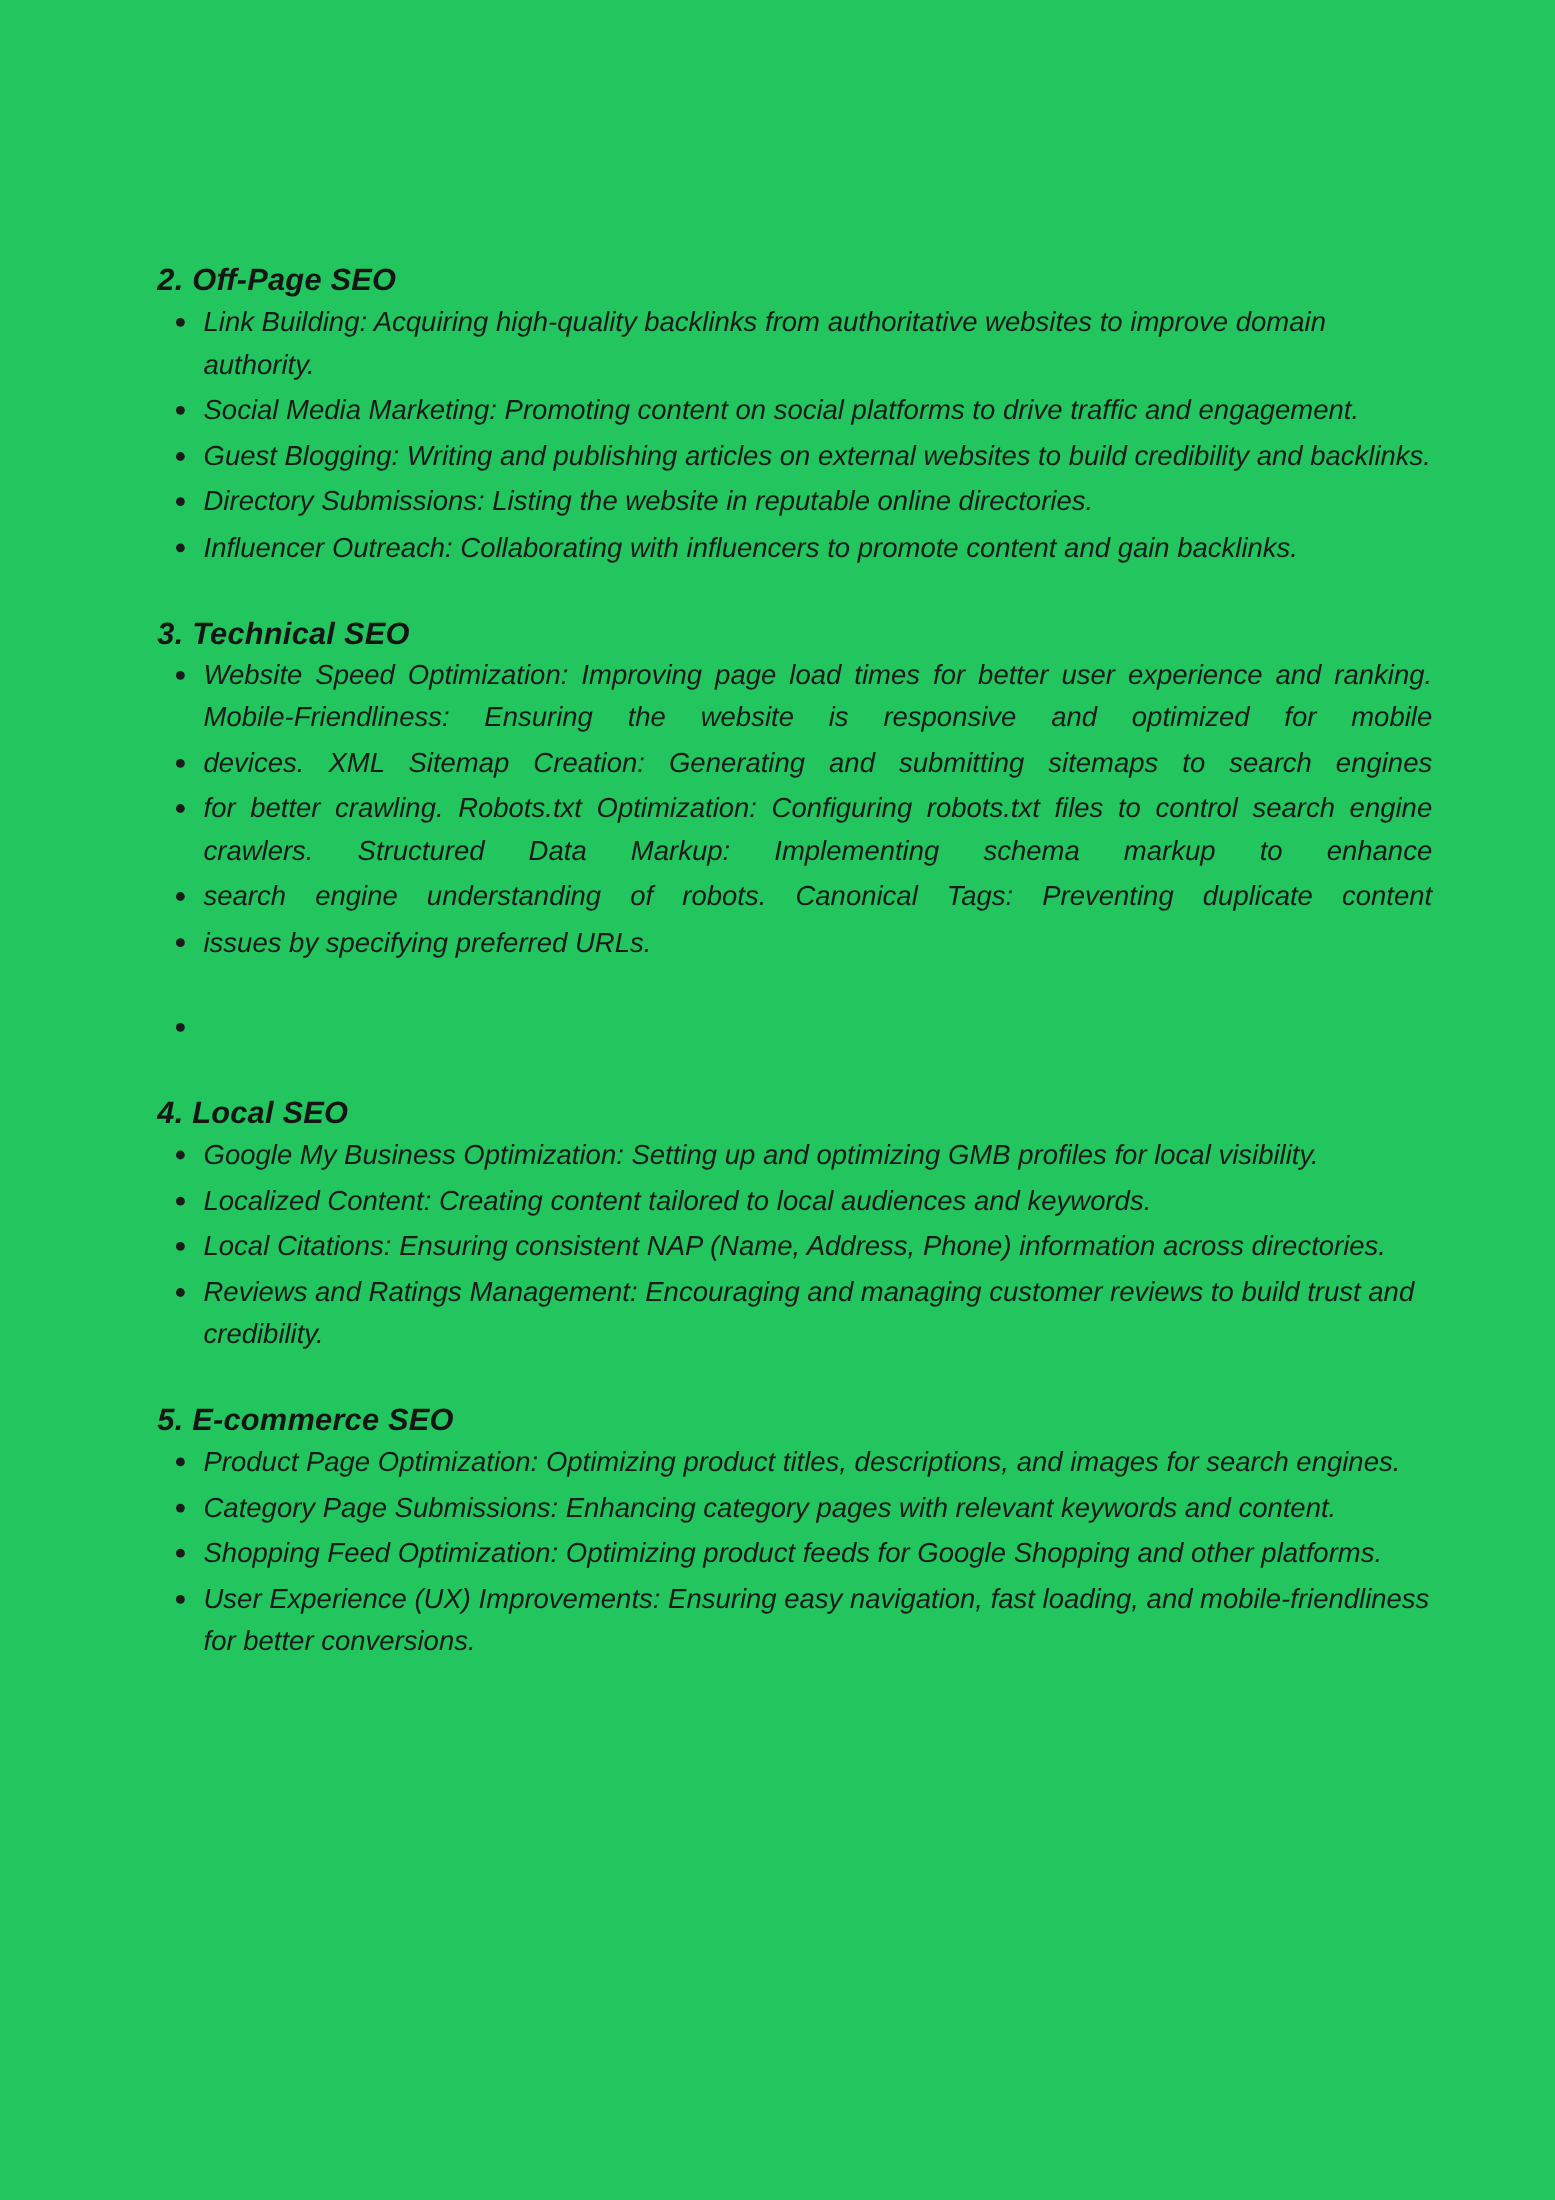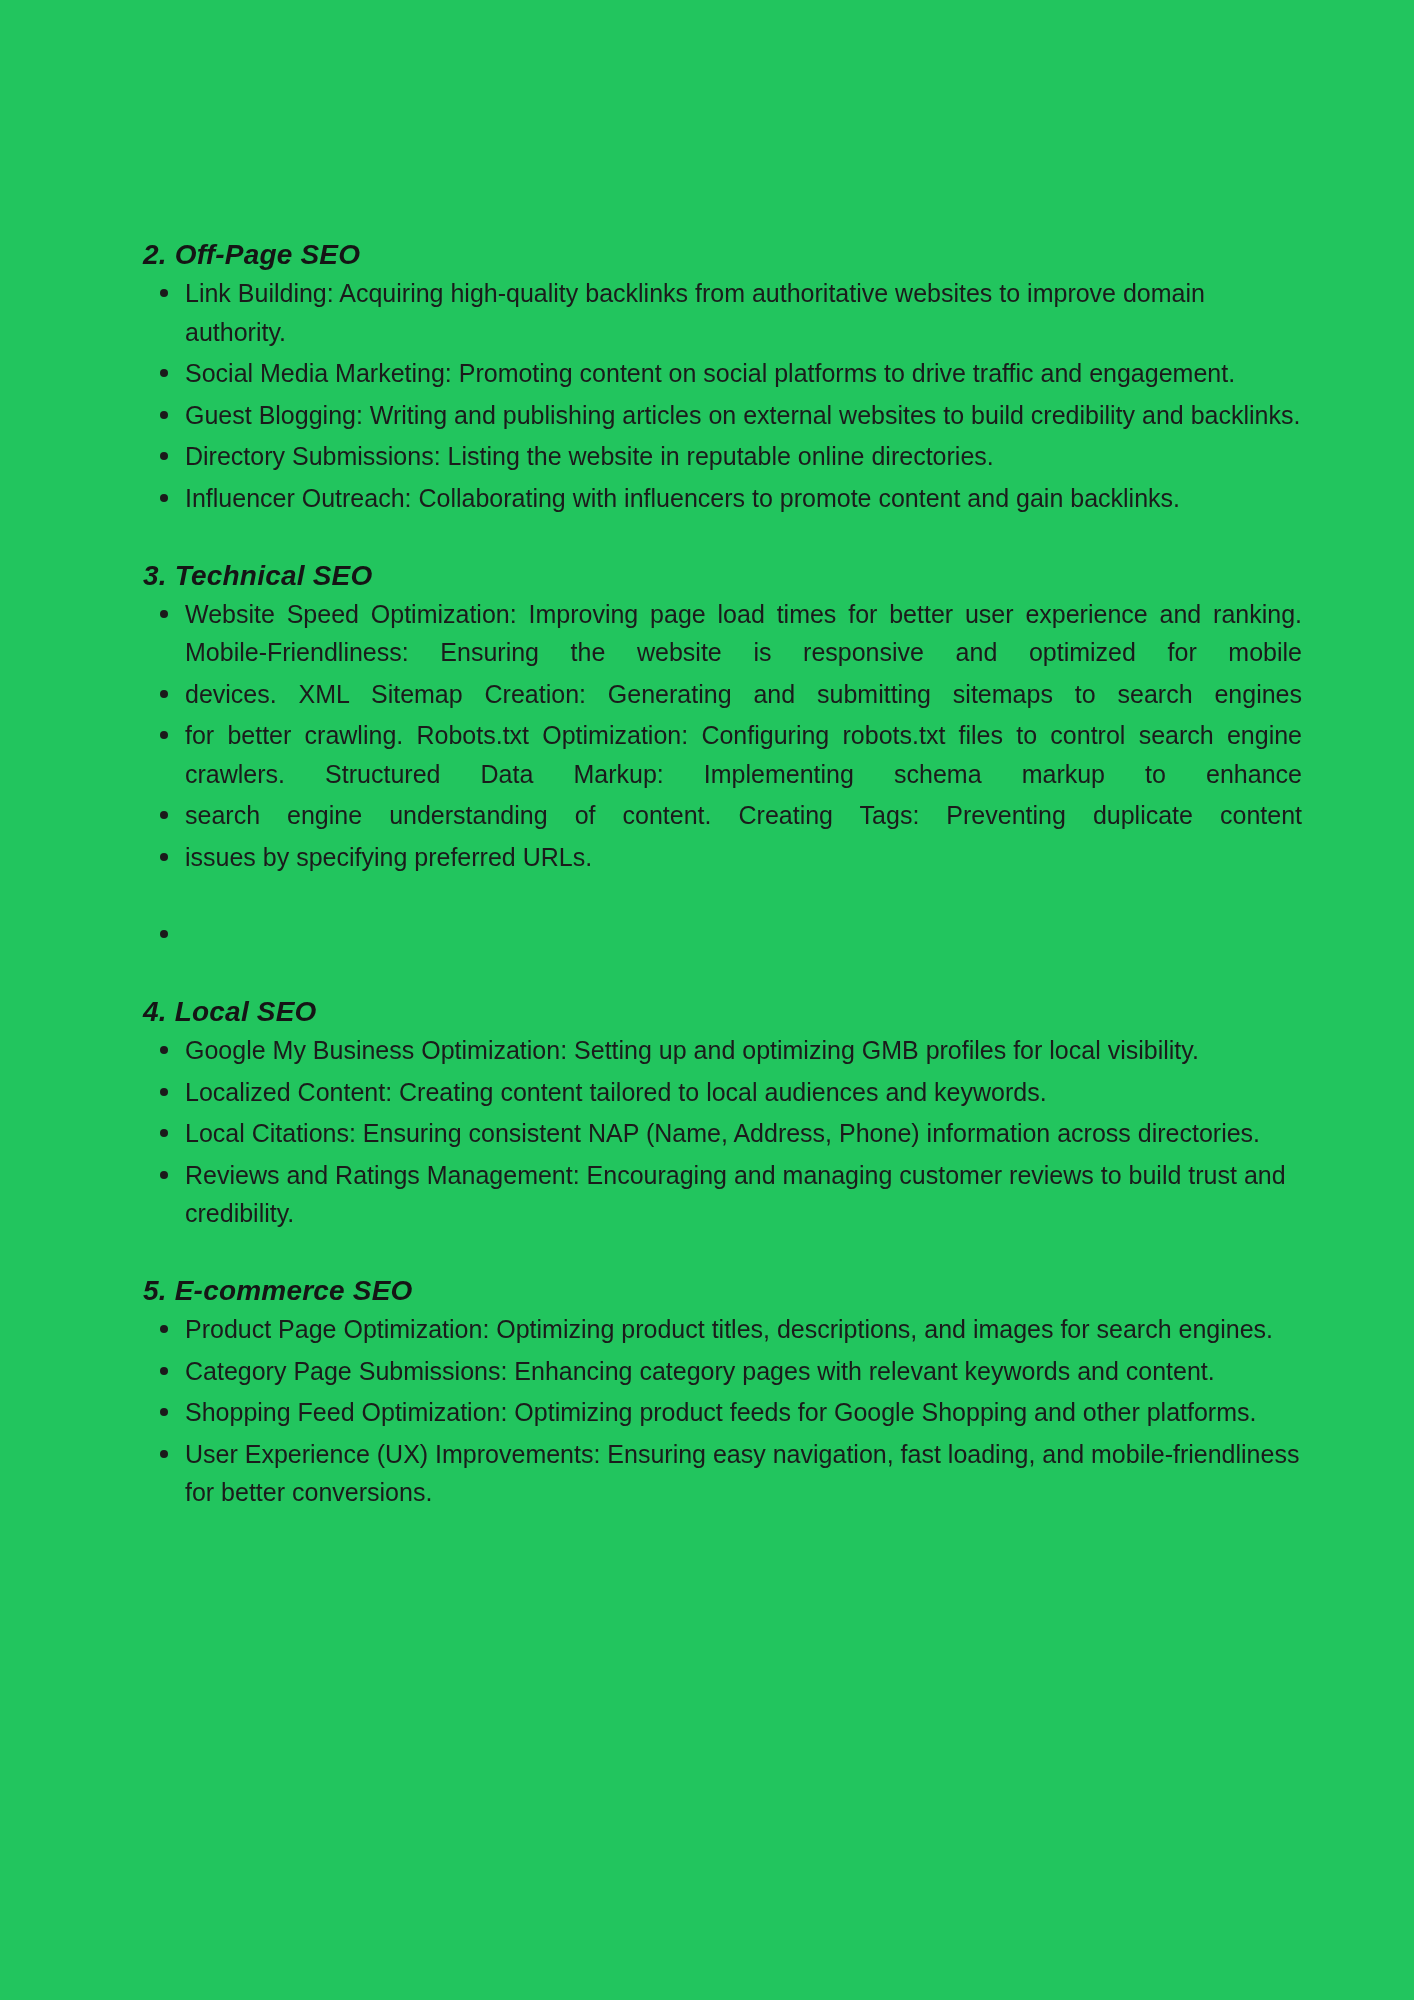--- a/index.html
+++ b/index.html
@@ -25,20 +25,21 @@
     font-weight: bold;
     letter-spacing: 0.2px;
     color: #151515;
     margin: 38.5px 0 0 0;
   }
   .section:first-child h2 { margin-top: 0; }
   .section ul {
     list-style: none;
     margin: 0;
     padding: 0;
+    font-style: italic;
   }
   .section li {
     position: relative;
     padding-left: 42px;
     margin-top: 3px;
   }
   .section li:first-child { margin-top: 0; }
   .dot {
     position: absolute;
     left: 17px;
@@ -67,21 +68,21 @@
       <li><span class="dot"></span><span class="txt">Influencer Outreach: Collaborating with influencers to promote content and gain backlinks.</span></li>
     </ul>
   </div>
 
   <div class="section">
     <h2>3. Technical SEO</h2>
     <ul>
       <li class="j jf"><span class="dot"></span><span class="txt">Website Speed Optimization: Improving page load times for better user experience and ranking. Mobile-Friendliness: Ensuring the website is responsive and optimized for mobile</span></li>
       <li class="j jf"><span class="dot"></span><span class="txt">devices. XML Sitemap Creation: Generating and submitting sitemaps to search engines</span></li>
       <li class="j jf"><span class="dot"></span><span class="txt">for better crawling. Robots.txt Optimization: Configuring robots.txt files to control search engine crawlers. Structured Data Markup: Implementing schema markup to enhance</span></li>
-      <li class="j jf"><span class="dot"></span><span class="txt">search engine understanding of content. Creating Tags: Preventing duplicate content</span></li>
+      <li class="j jf"><span class="dot"></span><span class="txt">search engine understanding of robots. Canonical Tags: Preventing duplicate content</span></li>
       <li class="j"><span class="dot"></span><span class="txt">issues by specifying preferred URLs.</span></li>
       <li class="empty"><span class="dot"></span><span class="txt"></span></li>
     </ul>
   </div>
 
   <div class="section">
     <h2>4. Local SEO</h2>
     <ul>
       <li><span class="dot"></span><span class="txt">Google My Business Optimization: Setting up and optimizing GMB profiles for local visibility.</span></li>
       <li><span class="dot"></span><span class="txt">Localized Content: Creating content tailored to local audiences and keywords.</span></li>

